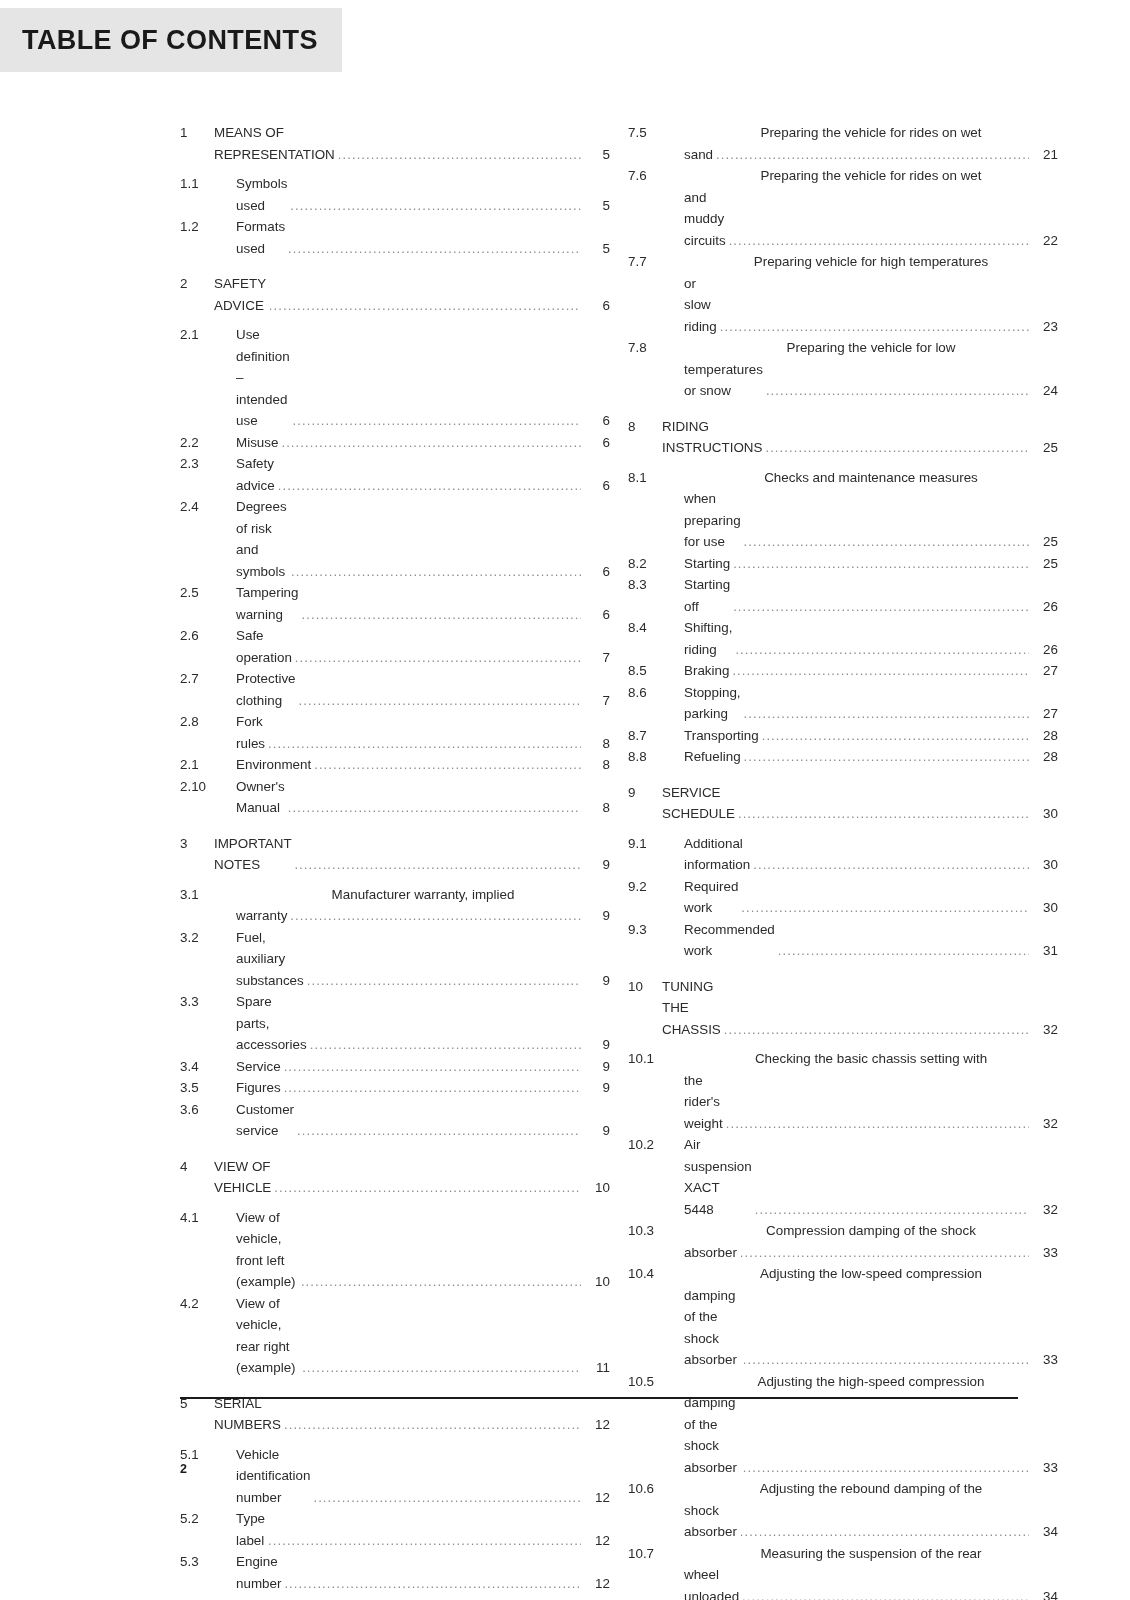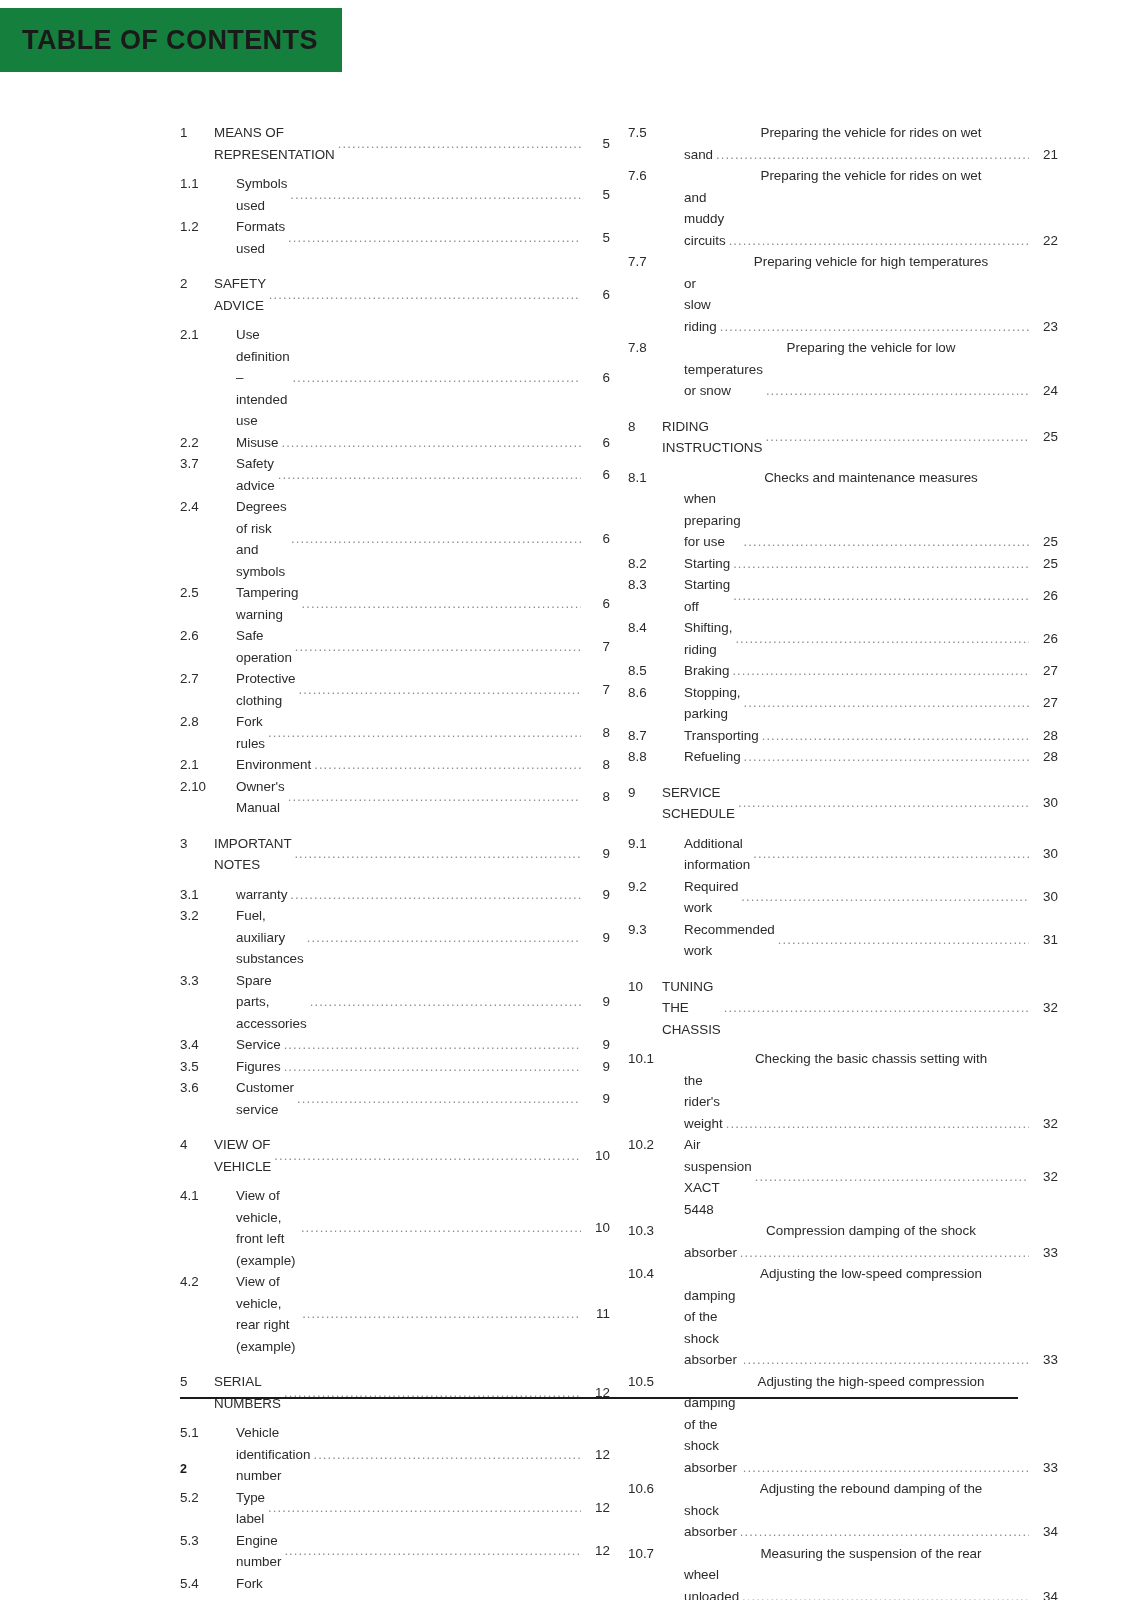--- a/index.html
+++ b/index.html
@@ -11,21 +11,21 @@
     width: 1130px;
     height: 1600px;
     position: relative;
     font-family: "Liberation Sans", sans-serif;
     color: #1a1a1a;
   }
   .header-band {
     position: absolute;
     top: 8px; left: 0;
     width: 342px; height: 64px;
-    background: #15803d;
+    background: #e5e5e5;
     display: flex;
     align-items: center;
   }
   .header-title {
     font-size: 27px;
     font-weight: bold;
     letter-spacing: 0.4px;
     color: #1a1a1a;
     padding-left: 22px;
   }
@@ -61,21 +61,21 @@
   .entry.chapter .num { width: 34px; }
   .entry.sub .num { width: 56px; }
   .entry.chapter .title-cell { margin-left: 0px; }
   .title-cell {
     flex: 1 1 auto;
     position: relative;
     overflow: hidden;
   }
   .title-line {
     display: flex;
-    align-items: center;
+    align-items: flex-end;
   }
   .ttext {
     white-space: normal;
     text-align: center;
   }
   .dots {
     flex: 1 1 auto;
     overflow: hidden;
     white-space: nowrap;
     margin: 0 3px;
@@ -173,21 +173,21 @@
         <div class="num">2.2</div>
         <div class="title-cell">
           <div class="title-line">
             <span>Misuse</span>
             <span class="dots">........................................................................................................................................................................................................</span>
             <span class="pg">6</span>
           </div>
         </div>
       </div>
       <div class="entry sub">
-        <div class="num">3.7</div>
+        <div class="num">2.3</div>
         <div class="title-cell">
           <div class="title-line">
             <span>Safety advice</span>
             <span class="dots">........................................................................................................................................................................................................</span>
             <span class="pg">6</span>
           </div>
         </div>
       </div>
       <div class="entry sub">
         <div class="num">2.4</div>
@@ -265,20 +265,21 @@
           <div class="title-line">
             <span>IMPORTANT NOTES</span>
             <span class="dots">........................................................................................................................................................................................................</span>
             <span class="pg">9</span>
           </div>
         </div>
       </div>
       <div class="entry sub">
         <div class="num">3.1</div>
         <div class="title-cell multi">
+          <div class="ttext">Manufacturer warranty, implied</div>
           <div class="lastline">
             <span>warranty</span>
             <span class="dots">........................................................................................................................................................................................................</span>
             <span class="pg">9</span>
           </div>
         </div>
       </div>
       <div class="entry sub">
         <div class="num">3.2</div>
         <div class="title-cell">

